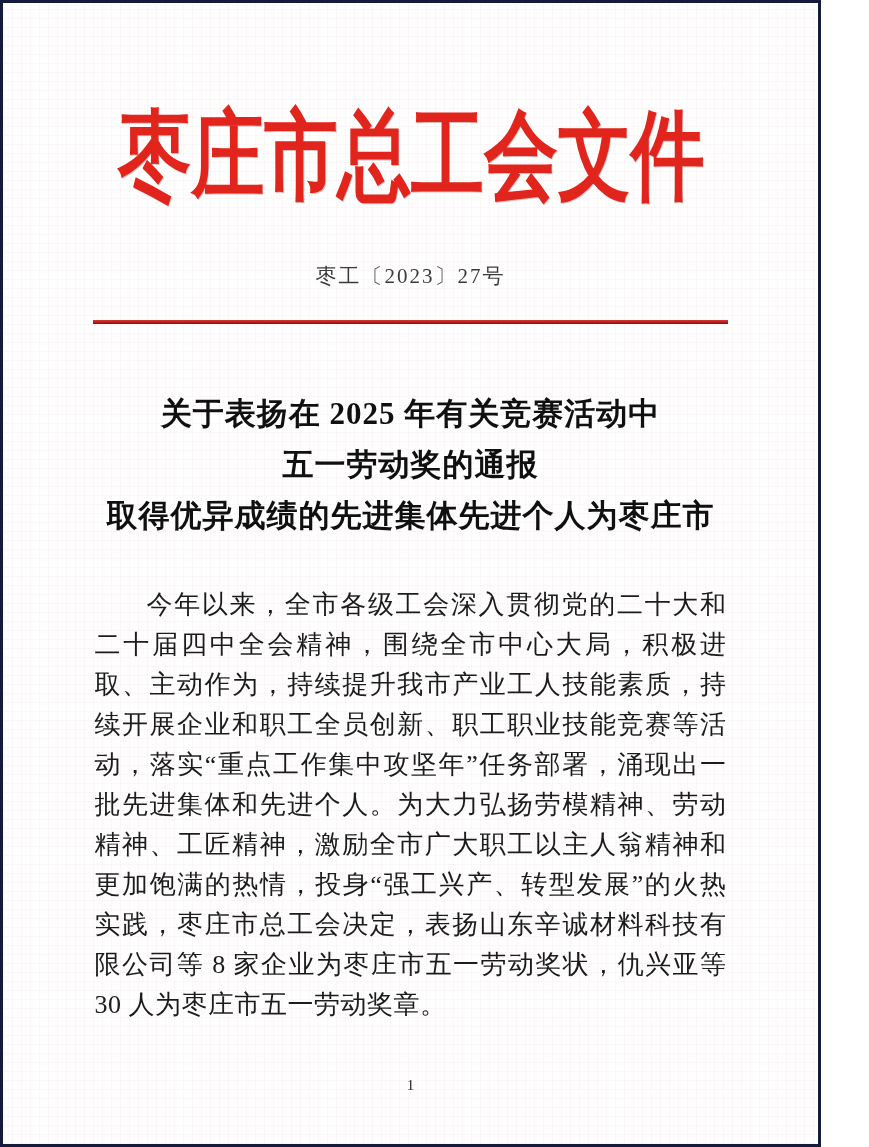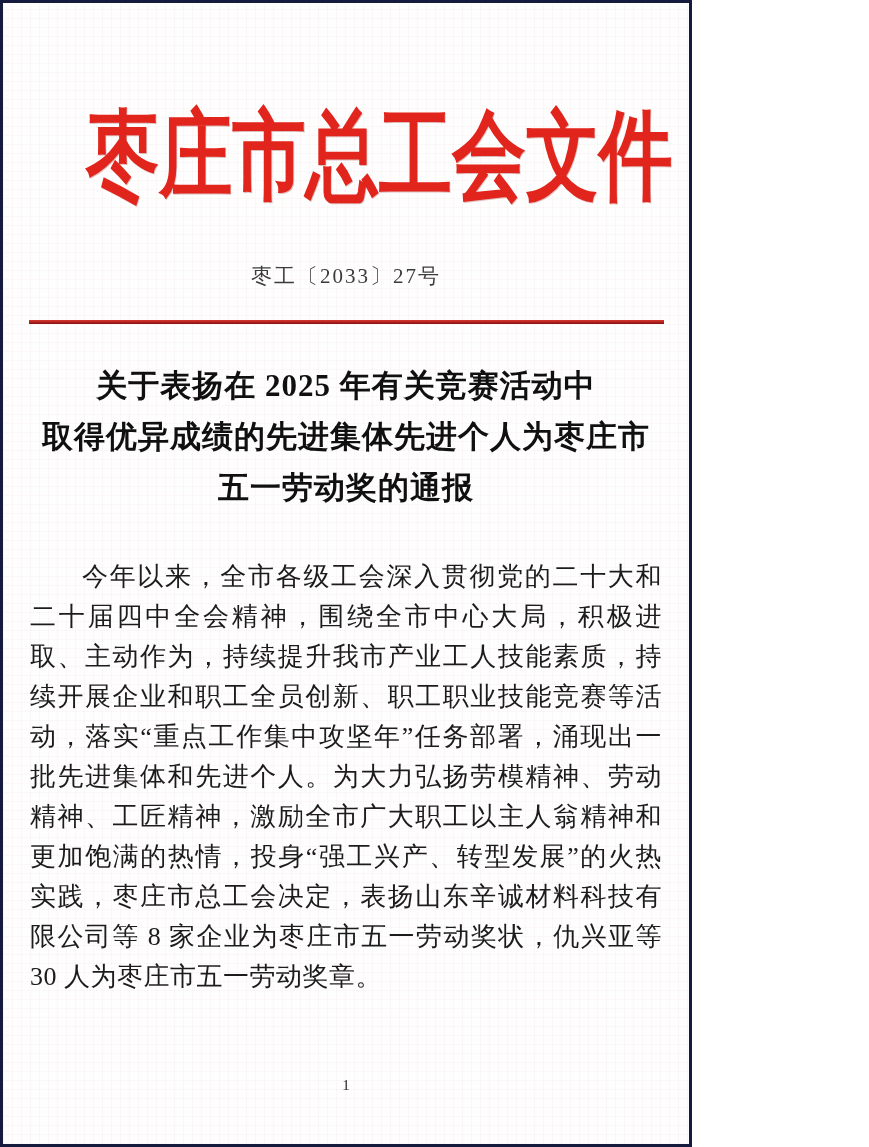--- a/index.html
+++ b/index.html
@@ -11,21 +11,21 @@
   html,body{margin:0;padding:0;}
   body{
     width:869px;height:1147px;
     background:#fff;
     font-family:"Liberation Serif","DejaVu Serif",serif;
     overflow:hidden;
   }
   .page{
     position:relative;
     box-sizing:border-box;
-    width:692px;height:1147px;
+    width:821px;height:1147px;
     border:3px solid var(--border-navy);
     background-color:#fffefe;
     background-image:
       repeating-linear-gradient(0deg, rgba(225,170,170,0.08) 0 1px, transparent 1px 9px),
       repeating-linear-gradient(90deg, rgba(225,170,170,0.08) 0 1px, transparent 1px 9px);
   }
   .org-header{
     margin-top:99px;
     text-align:center;
     color:var(--header-red);
@@ -47,21 +47,21 @@
     letter-spacing:2px;
     color:#3b3b3b;
   }
   .red-rule{
     width:635px;
     height:4px;
     margin:30px auto 0;
     background:linear-gradient(180deg,#d23a30 0%,var(--rule-red) 55%,#7e1212 100%);
   }
   .doc-title{
-    margin-top:36px;
+    margin-top:64px;
     text-align:center;
     font-weight:bold;
     font-size:31px;
     line-height:51px;
     color:#101010;
     letter-spacing:1px;
   }
   .doc-body{
     width:632px;
     margin:44px auto 0;
@@ -86,28 +86,28 @@
 </style>
 </head>
 <body>
 
 <div class="page">
 
   <div class="org-header">
     <span class="squeeze">枣庄市总工会文件</span>
   </div>
 
-  <div class="doc-number">枣工〔2033〕27号</div>
+  <div class="doc-number">枣工〔2023〕27号</div>
 
   <div class="red-rule"></div>
 
   <div class="doc-title">
     <div>关于表扬在 2025 年有关竞赛活动中</div>
+    <div>五一劳动奖的通报</div>
     <div>取得优异成绩的先进集体先进个人为枣庄市</div>
-    <div>五一劳动奖的通报</div>
   </div>
 
   <div class="doc-body">
       <p>今年以来，全市各级工会深入贯彻党的二十大和二十届四中全会精神，围绕全市中心大局，积极进取、主动作为，持续提升我市产业工人技能素质，持续开展企业和职工全员创新、职工职业技能竞赛等活动，落实“重点工作集中攻坚年”任务部署，涌现出一批先进集体和先进个人。为大力弘扬劳模精神、劳动精神、工匠精神，激励全市广大职工以主人翁精神和更加饱满的热情，投身“强工兴产、转型发展”的火热实践，枣庄市总工会决定，表扬山东辛诚材料科技有限公司等 8 家企业为枣庄市五一劳动奖状，仇兴亚等 30 人为枣庄市五一劳动奖章。</p>
     </div>
 
   <div class="page-number">1</div>
 
 </div>
 

